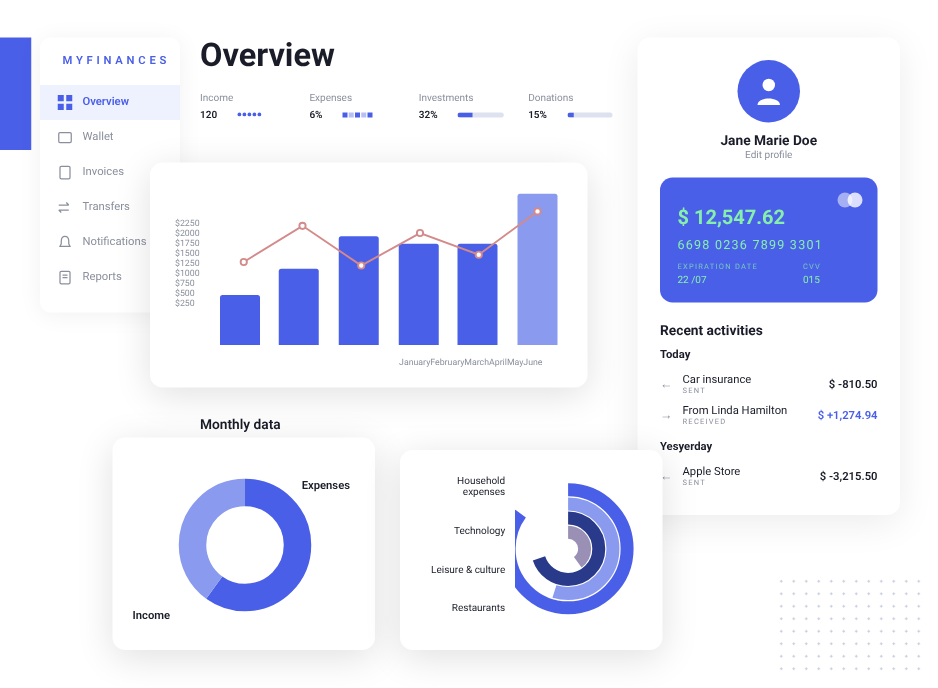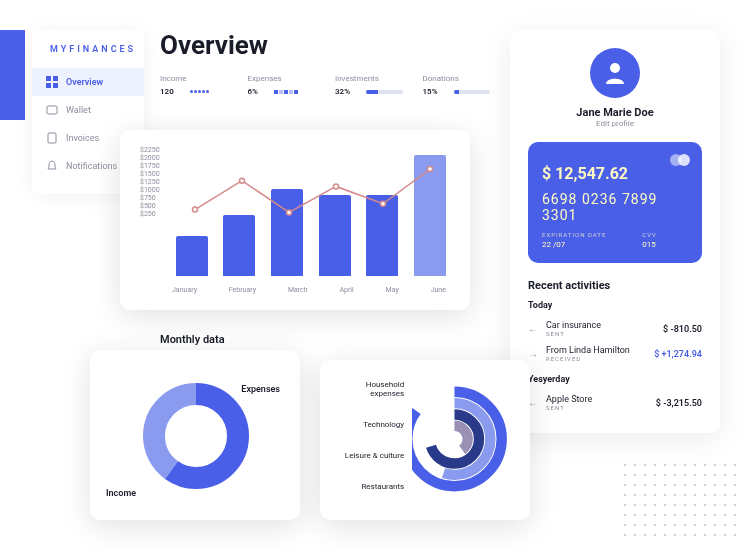--- a/index.html
+++ b/index.html
@@ -20,41 +20,41 @@
 .metric-row{display:flex;align-items:center;gap:16px}
 .metric-val{font-size:8px;color:#1a1d29;font-weight:600}
 .mini-dots{display:flex;gap:1px}
 .mini-dot{width:3px;height:3px;background:#4a5fe8;border-radius:50%}
 .mini-bar{height:4px;flex:1;background:#dde1f0;border-radius:2px;position:relative;overflow:hidden}
 .mini-bar-fill{height:100%;background:#4a5fe8}
 .mini-squares{display:flex;gap:1px}
 .mini-sq{width:4px;height:4px;background:#4a5fe8}
 .chart-card{position:absolute;left:120px;top:130px;width:350px;height:180px;background:#fff;border-radius:10px;box-shadow:0 6px 30px rgba(0,0,0,0.12);padding:16px 20px;z-index:5}
 .chart-area{position:relative;width:100%;height:100%}
-.y-axis{position:absolute;left:0;top:0;height:130px;display:flex;flex-direction:column;justify-content:flex-start;font-size:7px;color:#8a8f9c}
+.y-axis{position:absolute;left:0;top:0;height:130px;display:flex;flex-direction:column;justify-content:center;font-size:7px;color:#8a8f9c}
 .bars{position:absolute;left:32px;right:0;top:0;height:130px;display:flex;align-items:flex-end;justify-content:space-around;gap:8px}
 .bar{width:32px;background:#4a5fe8;border-radius:2px 2px 0 0}
-.x-axis{position:absolute;left:32px;right:4px;bottom:0;display:flex;justify-content:space-between;font-size:7px;color:#8a8f9c}
+.x-axis{position:absolute;left:32px;right:16px;bottom:0;display:flex;justify-content:flex-end;font-size:7px;color:#8a8f9c}
 .line-overlay{position:absolute;left:32px;top:0;right:0;height:130px;pointer-events:none}
 .monthly-title{position:absolute;left:160px;top:333px;font-size:11px;color:#1a1d29;font-weight:600}
 .donut-card{position:absolute;left:90px;top:350px;width:210px;height:170px;background:#fff;border-radius:10px;box-shadow:0 6px 30px rgba(0,0,0,0.12);padding:16px;z-index:4}
 .donut-wrap{position:relative;width:100%;height:100%}
 .donut-label{position:absolute;font-size:9px;color:#1a1d29;font-weight:600}
 .radial-card{position:absolute;left:320px;top:360px;width:210px;height:160px;background:#fff;border-radius:10px;box-shadow:0 6px 30px rgba(0,0,0,0.12);padding:14px;z-index:4;display:flex;gap:8px}
 .radial-labels{display:flex;flex-direction:column;gap:22px;font-size:8px;color:#1a1d29;text-align:right;justify-content:flex-start;padding-top:6px}
 .right-panel{position:absolute;right:30px;top:30px;width:210px;background:#fff;border-radius:10px;box-shadow:0 6px 30px rgba(0,0,0,0.08);padding:18px;z-index:2}
 .avatar{width:50px;height:50px;border-radius:50%;background:#4a5fe8;margin:0 auto 8px;display:flex;align-items:center;justify-content:center}
 .user-name{text-align:center;font-size:11px;font-weight:700;color:#1a1d29}
 .edit-link{text-align:center;font-size:8px;color:#8a8f9c;margin-bottom:14px;cursor:pointer}
-.card{background:#4a5fe8;border-radius:10px;padding:14px;color:#fef9c3;margin-bottom:16px;position:relative}
+.card{background:#4a5fe8;border-radius:10px;padding:14px;color:#86efac;margin-bottom:16px;position:relative}
 .card-circles{position:absolute;right:12px;top:12px;display:flex}
 .card-circles span{width:12px;height:12px;border-radius:50%;background:rgba(255,255,255,0.5)}
 .card-circles span:last-child{margin-left:-4px;background:rgba(255,255,255,0.8)}
 .balance{font-size:16px;font-weight:700;margin:8px 0}
-.card-num{font-size:14px;letter-spacing:1px;margin-bottom:8px}
+.card-num{font-size:10px;letter-spacing:1px;margin-bottom:8px}
 .card-meta{display:flex;gap:36px;font-size:6px}
 .card-meta-label{opacity:0.7;letter-spacing:1px}
 .card-meta-val{font-size:8px;margin-top:2px}
 .recent-title{font-size:11px;font-weight:700;color:#1a1d29;margin-bottom:2px}
 .day-label{font-size:9px;font-weight:700;color:#1a1d29;margin:8px 0 6px}
 .activity{display:flex;align-items:center;gap:6px;padding:4px 0}
 .act-icon{width:12px;font-size:10px;color:#8a8f9c}
 .act-body{flex:1}
 .act-title{font-size:9px;color:#1a1d29}
 .act-sub{font-size:6px;color:#8a8f9c;letter-spacing:1px}
@@ -97,24 +97,43 @@
         <svg width="12" height="12" viewBox="0 0 12 12">
           <rect x="2" y="1" width="8" height="10" rx="1" fill="none" stroke="#8a8f9c" stroke-width="1"></rect>
         </svg>
       </span>
     <span>Invoices</span>
     <span class="chev">⌄</span>
   </div>
   <div class="nav-item">
     <span class="nav-icon">
         <svg width="12" height="12" viewBox="0 0 12 12">
+          <path d="M1 4 L9 4 M9 4 L7 2 M1 8 L9 8 M1 8 L3 10" stroke="#8a8f9c" stroke-width="1" fill="none"></path>
+        </svg>
+      </span>
+    <span>Transfers</span>
+    <span class="chev">⌄</span>
+  </div>
+  <div class="nav-item">
+    <span class="nav-icon">
+        <svg width="12" height="12" viewBox="0 0 12 12">
           <path d="M6 1 C4 1 3 3 3 5 L3 7 L2 9 L10 9 L9 7 L9 5 C9 3 8 1 6 1 Z" fill="none" stroke="#8a8f9c" stroke-width="1"></path>
         </svg>
       </span>
     <span>Notifications</span>
+  </div>
+  <div class="nav-item">
+    <span class="nav-icon">
+        <svg width="12" height="12" viewBox="0 0 12 12">
+          <rect x="2" y="1" width="8" height="10" rx="1" fill="none" stroke="#8a8f9c" stroke-width="1"></rect>
+          <line x1="4" y1="4" x2="8" y2="4" stroke="#8a8f9c"></line>
+          <line x1="4" y1="6" x2="8" y2="6" stroke="#8a8f9c"></line>
+        </svg>
+      </span>
+    <span>Reports</span>
   </div>
 </div>
 
 <div class="main">
   <h1 class="title">Overview</h1>
   <div class="metrics">
     <div class="metric">
       <div class="metric-label">Income</div>
       <div class="metric-row">
           <span class="metric-val">120</span>

